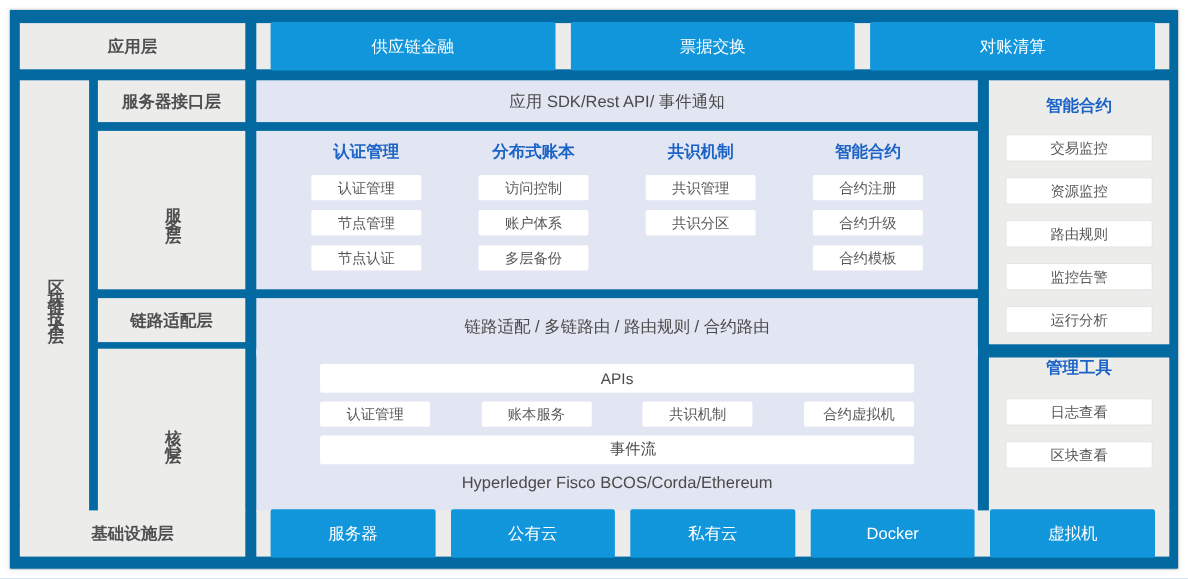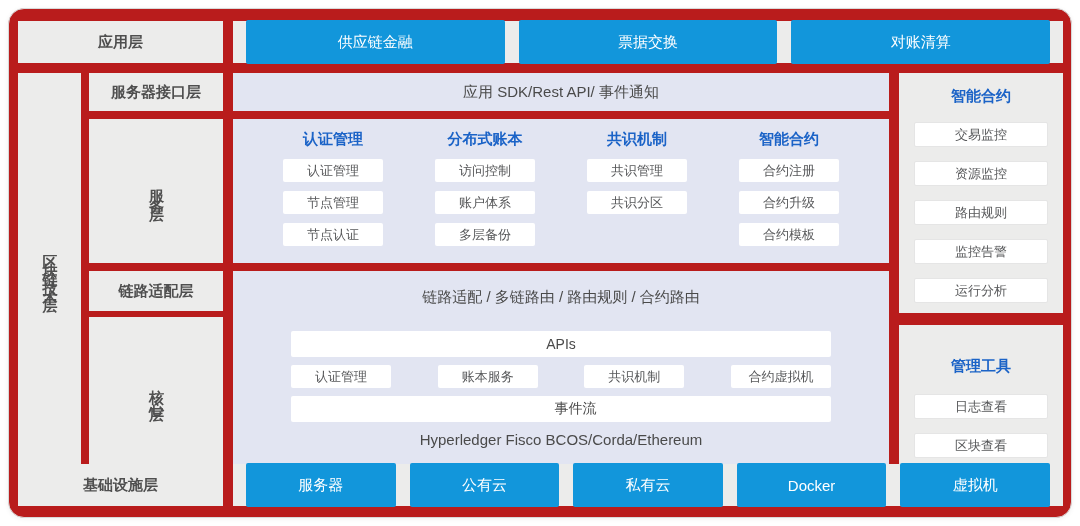--- a/index.html
+++ b/index.html
@@ -1,19 +1,19 @@
 <!DOCTYPE html>
 <html><head>
 <meta charset="utf-8">
 <style>
   html,body{margin:0;padding:0;background:#ffffff;}
   body{width:1080px;height:526px;position:relative;overflow:hidden;
        font-family:"Liberation Sans","DejaVu Sans",sans-serif;color:#4d4d4d;}
   .card{position:absolute;left:8px;top:8px;width:1062px;height:508px;
-        background:#b91c1c;border:1px solid #d9d9d9;border-radius:16px;
+        background:#0369a1;border:1px solid #d9d9d9;border-radius:2px;
         box-shadow:0 1px 5px rgba(0,0,0,0.06);}
   .abs{position:absolute;box-sizing:border-box;}
   .grey{background:#ececeb;}
   .lav{background:#e2e5f2;}
   .label-box{display:flex;align-items:center;justify-content:center;
              font-size:15px;font-weight:700;color:#4f4f4f;}
   .v-text{writing-mode:vertical-lr;text-orientation:upright;letter-spacing:9px;
           display:flex;align-items:center;justify-content:center;}
   .center{display:flex;align-items:center;justify-content:center;}
   .content-text{font-size:15px;color:#4a4a4a;}
@@ -100,21 +100,21 @@
   <div class="abs grey side-panel" style="left:890px;top:64px;width:164px;height:240px;">
     <div class="blue-title" style="margin-top:14px;">智能合约</div>
     <div class="white-box side-btn" style="margin-top:16px;">交易监控</div>
     <div class="white-box side-btn">资源监控</div>
     <div class="white-box side-btn">路由规则</div>
     <div class="white-box side-btn">监控告警</div>
     <div class="white-box side-btn">运行分析</div>
   </div>
 
   <div class="abs grey side-panel" style="left:890px;top:316px;width:164px;height:140px;">
-    <div class="blue-title" style="margin-top:32px;">管理工具</div>
+    <div class="blue-title" style="margin-top:0;">管理工具</div>
     <div class="white-box side-btn" style="margin-top:18px;">日志查看</div>
     <div class="white-box side-btn">区块查看</div>
   </div>
 
   <div class="abs grey label-box" style="left:9px;top:455px;width:205px;height:42px;">基础设施层</div>
   <div class="abs grey btn-strip" style="left:224px;top:455px;width:830px;height:42px;">
     <div class="btn-blue">服务器</div>
     <div class="btn-blue">公有云</div>
     <div class="btn-blue">私有云</div>
     <div class="btn-blue">Docker</div>

